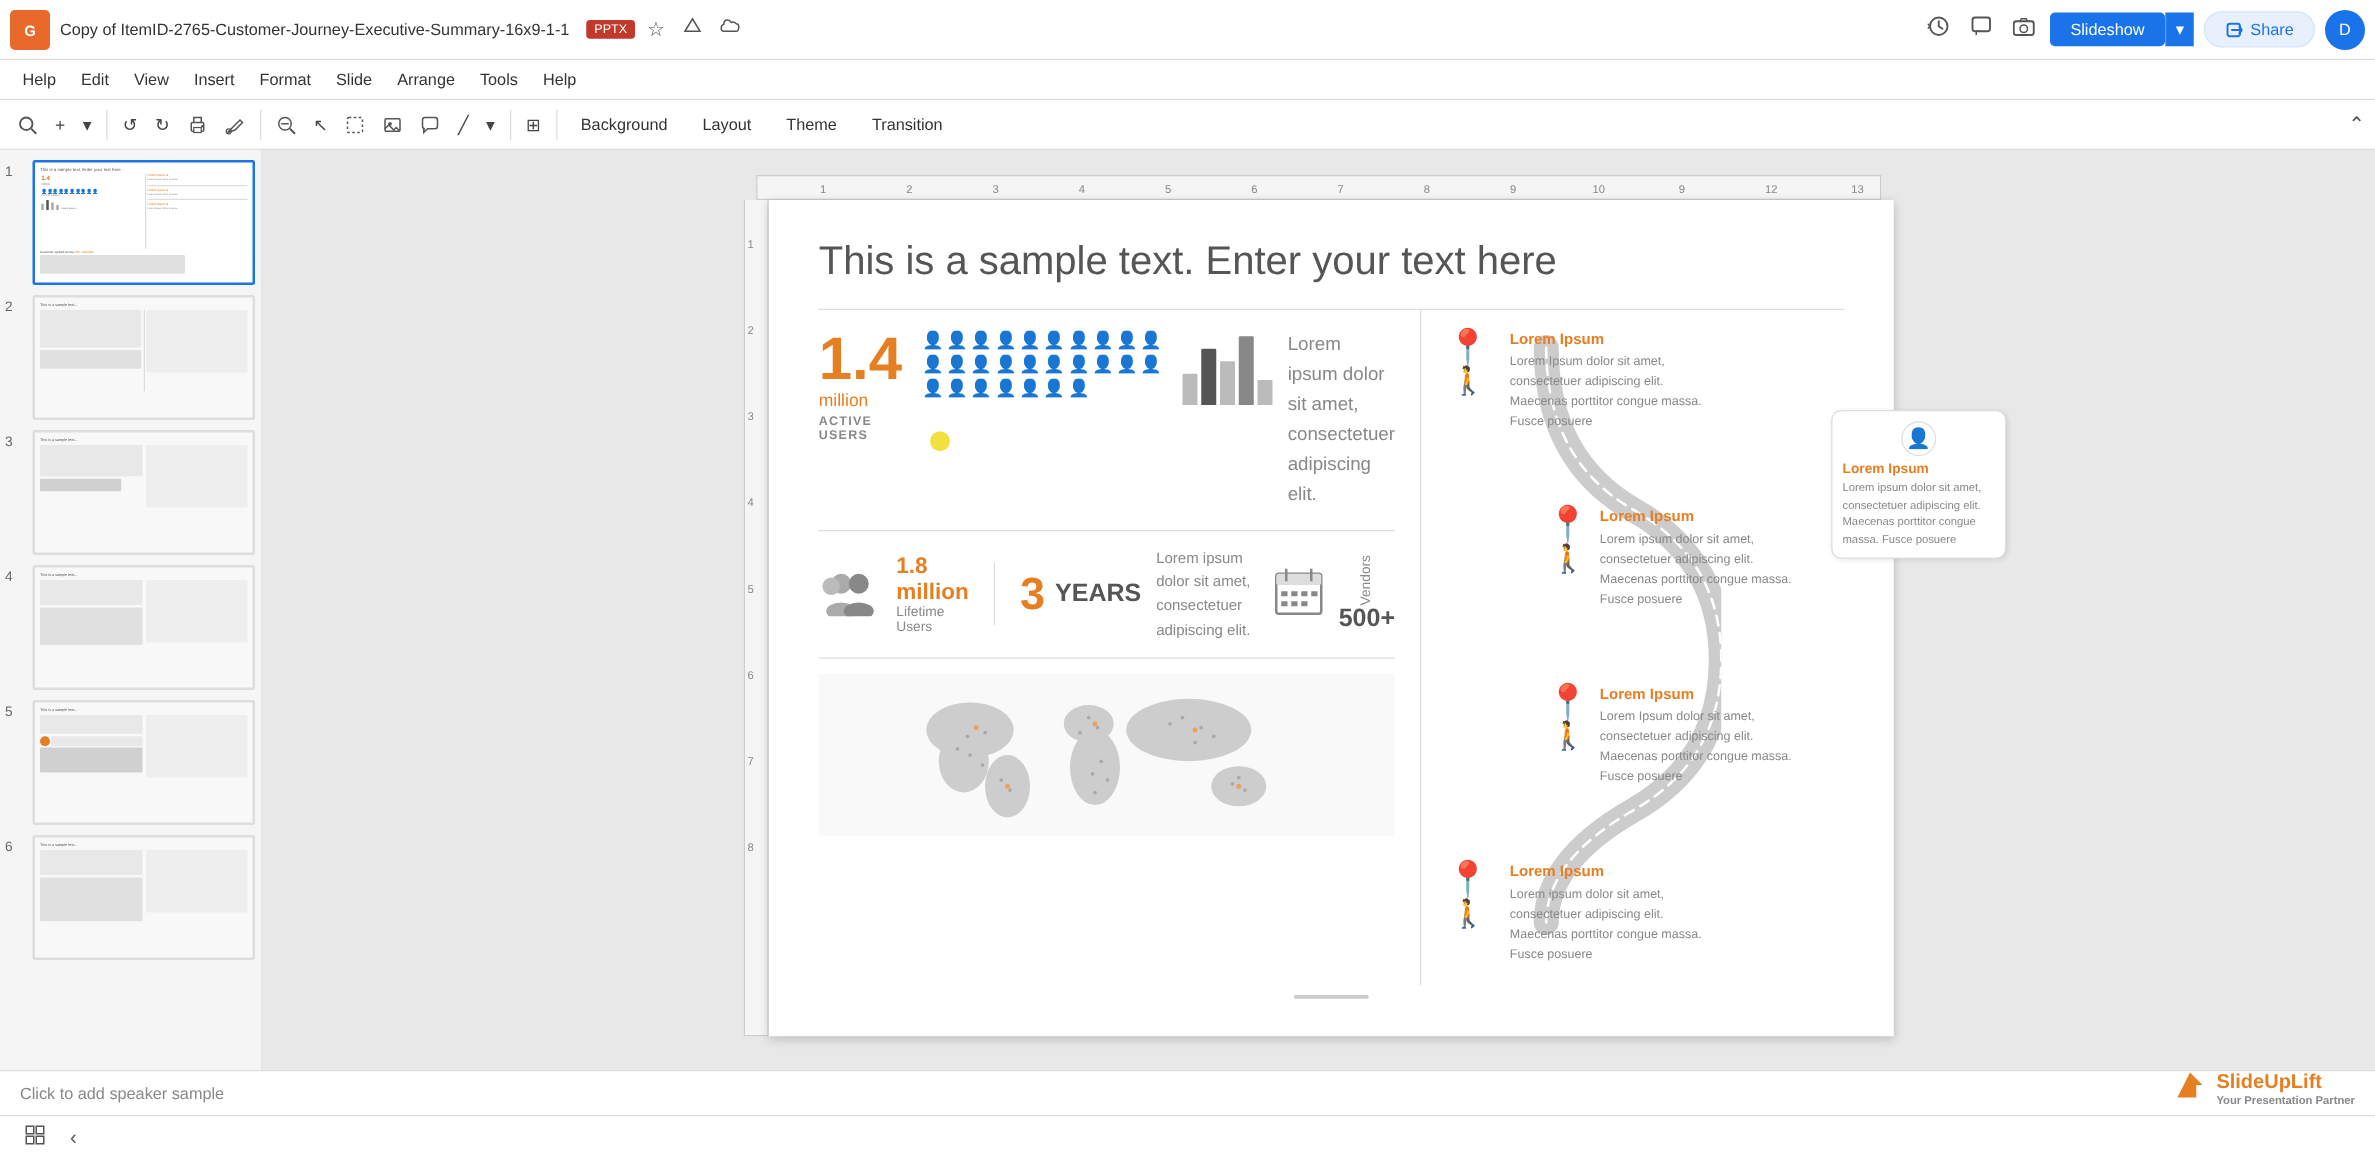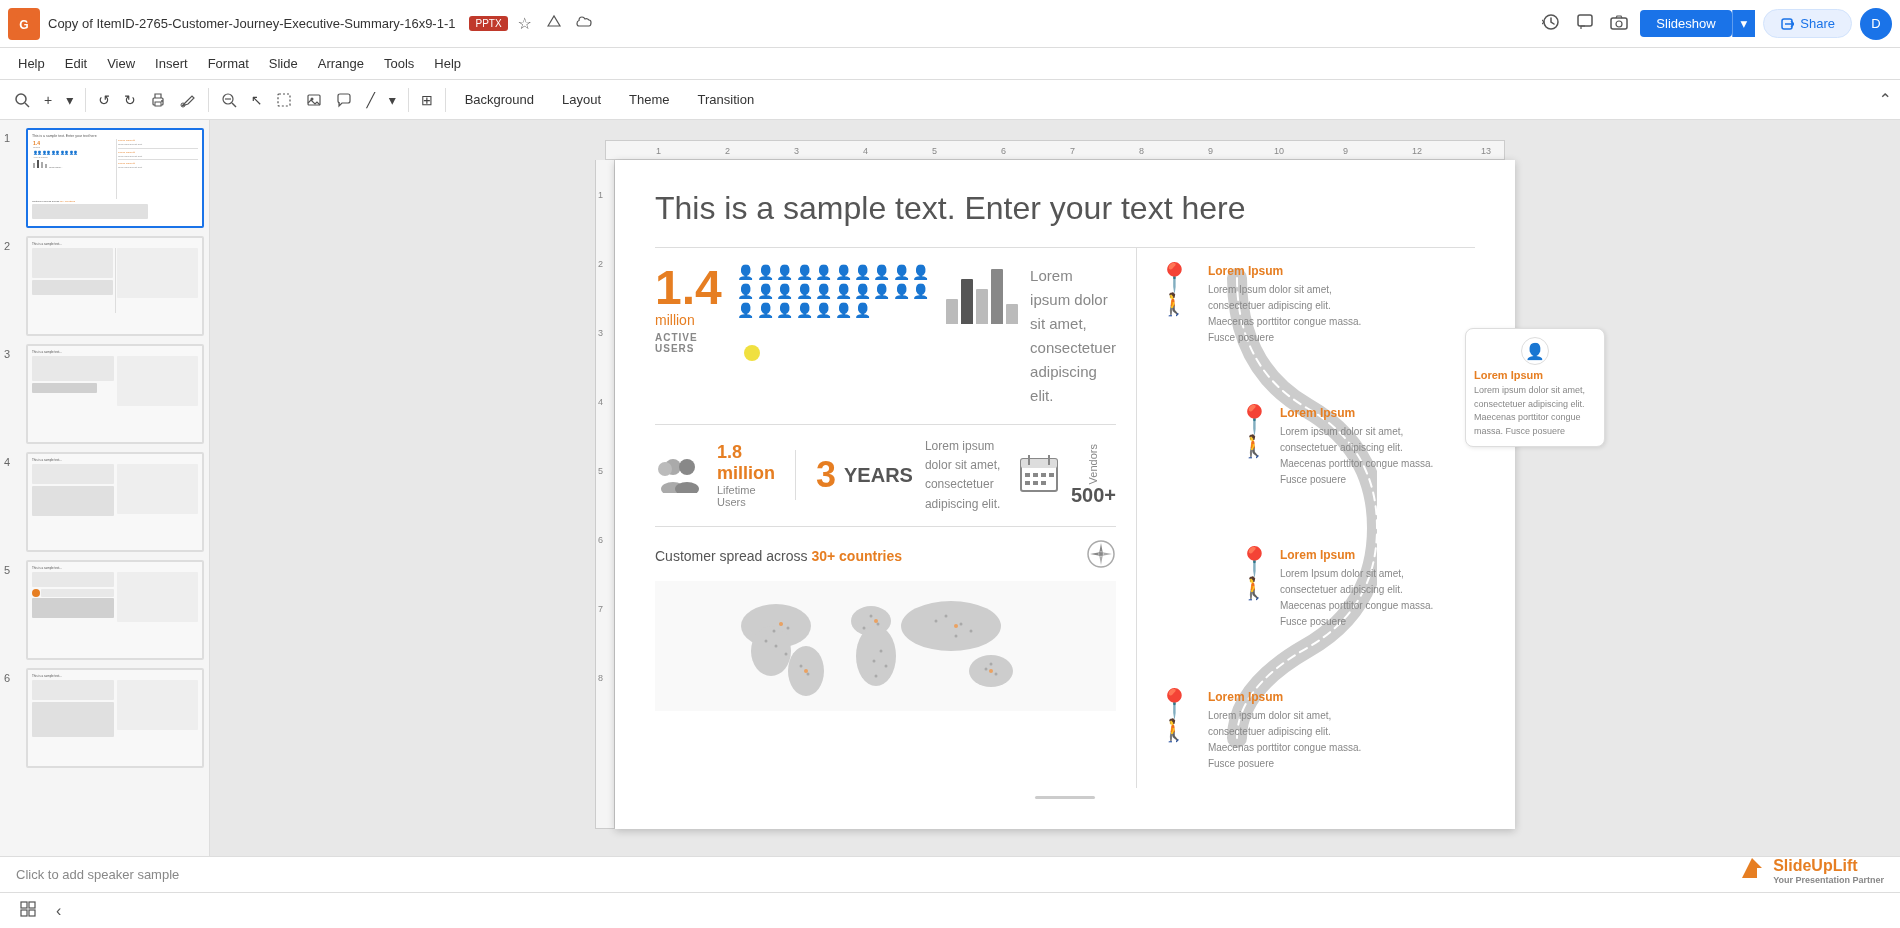--- a/index.html
+++ b/index.html
@@ -492,36 +492,20 @@
                     <rect x="22" y="28" width="5" height="4" fill="#888"></rect>
                   </svg>
                 </div>
                 <div style="display:flex;flex-direction:column;align-items:center;">
                   <div style="writing-mode:vertical-rl;transform:rotate(180deg);font-size:11px;color:#888;">Vendors</div>
                   <div style="font-size:20px;color:#555;font-weight:bold;">500+</div>
                 </div>
               </div>
 
               <div style="padding:12px 0;">
-                <div style="display:flex;align-items:center;justify-content:space-between;margin-bottom:8px;">
-                  <div style="font-size:14px;color:#555;">
-                    <span>Customer spread across</span>
-                    <span style="color:#e67e22;font-weight:bold;">30+ countries</span>
-                  </div>
-                  <div>
-                    <svg width="30" height="30" viewBox="0 0 30 30">
-                      <circle cx="15" cy="15" r="13" fill="none" stroke="#aaa" stroke-width="1.5"></circle>
-                      <polygon points="15,4 17,15 15,12 13,15" fill="#888"></polygon>
-                      <polygon points="15,26 17,15 15,18 13,15" fill="#aaa"></polygon>
-                      <polygon points="4,15 15,13 12,15 15,17" fill="#888"></polygon>
-                      <polygon points="26,15 15,13 18,15 15,17" fill="#aaa"></polygon>
-                      <circle cx="15" cy="15" r="2" fill="#888"></circle>
-                    </svg>
-                  </div>
-                </div>
 
                 <div style="width:100%;height:130px;background:#f9f9f9;display:flex;align-items:center;justify-content:center;">
                   <svg width="340" height="120" viewBox="0 0 340 120" style="opacity:0.7;">
 
                     <ellipse cx="60" cy="40" rx="35" ry="22" fill="#bbb"></ellipse>
                     <ellipse cx="55" cy="65" rx="20" ry="25" fill="#bbb"></ellipse>
 
                     <ellipse cx="90" cy="85" rx="18" ry="25" fill="#bbb"></ellipse>
 
                     <ellipse cx="155" cy="35" rx="20" ry="15" fill="#bbb"></ellipse>

